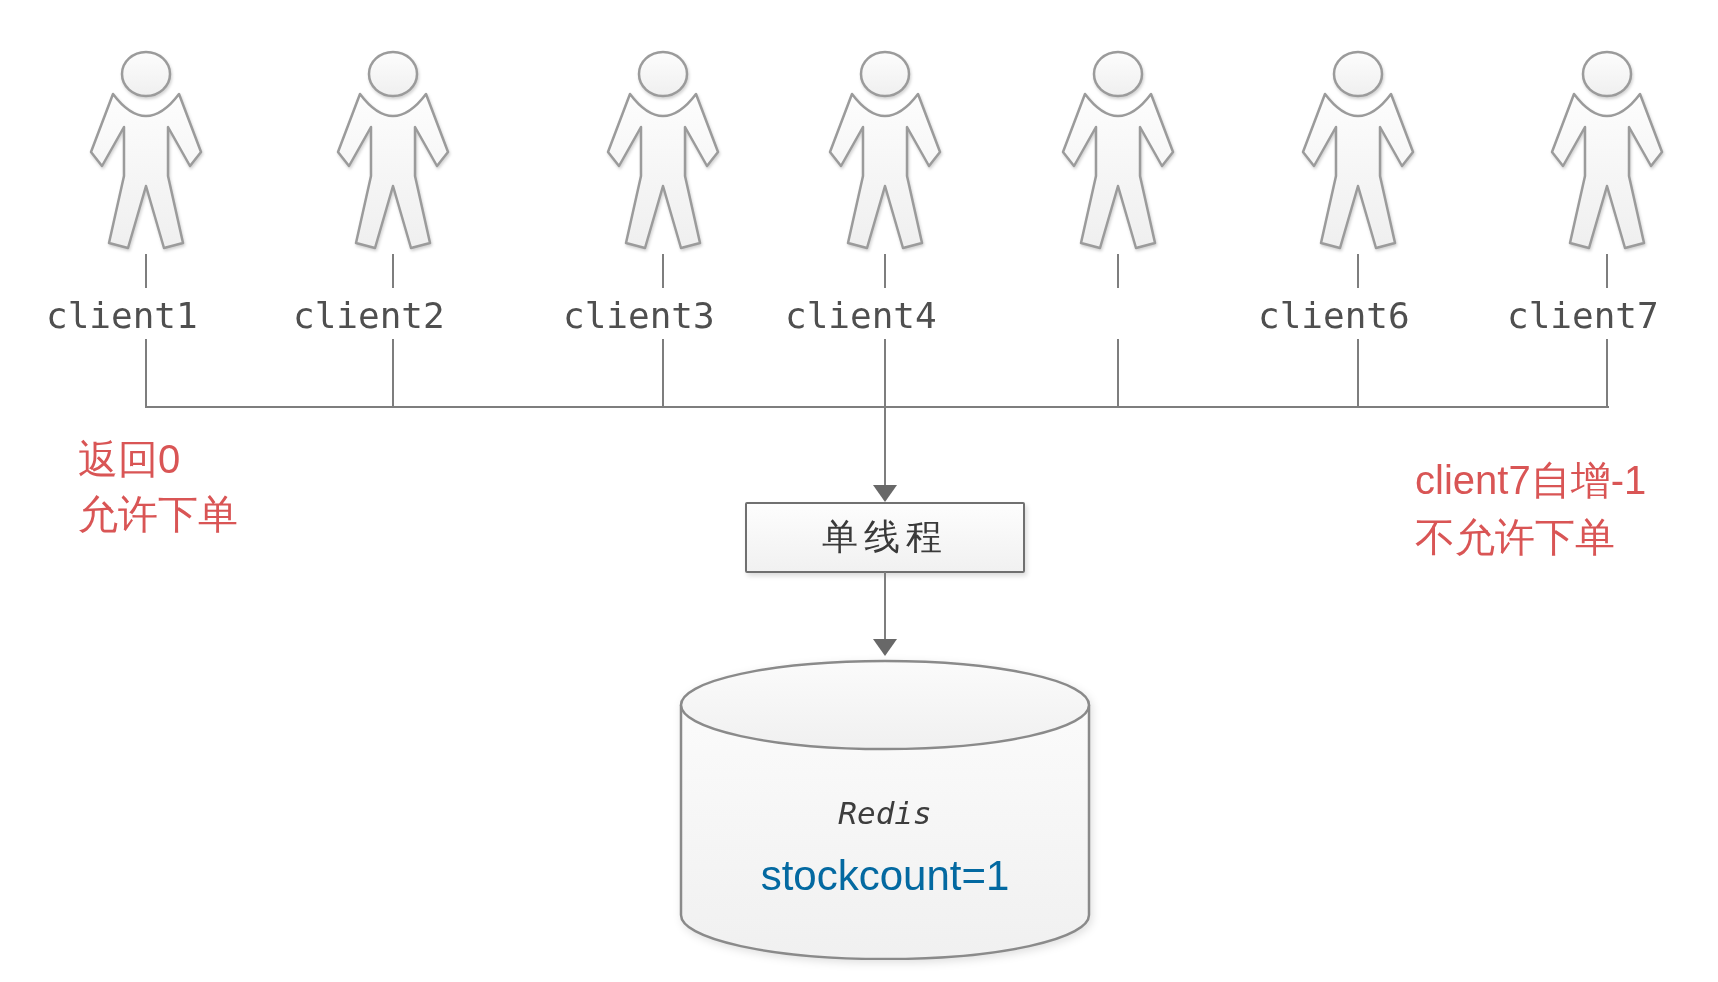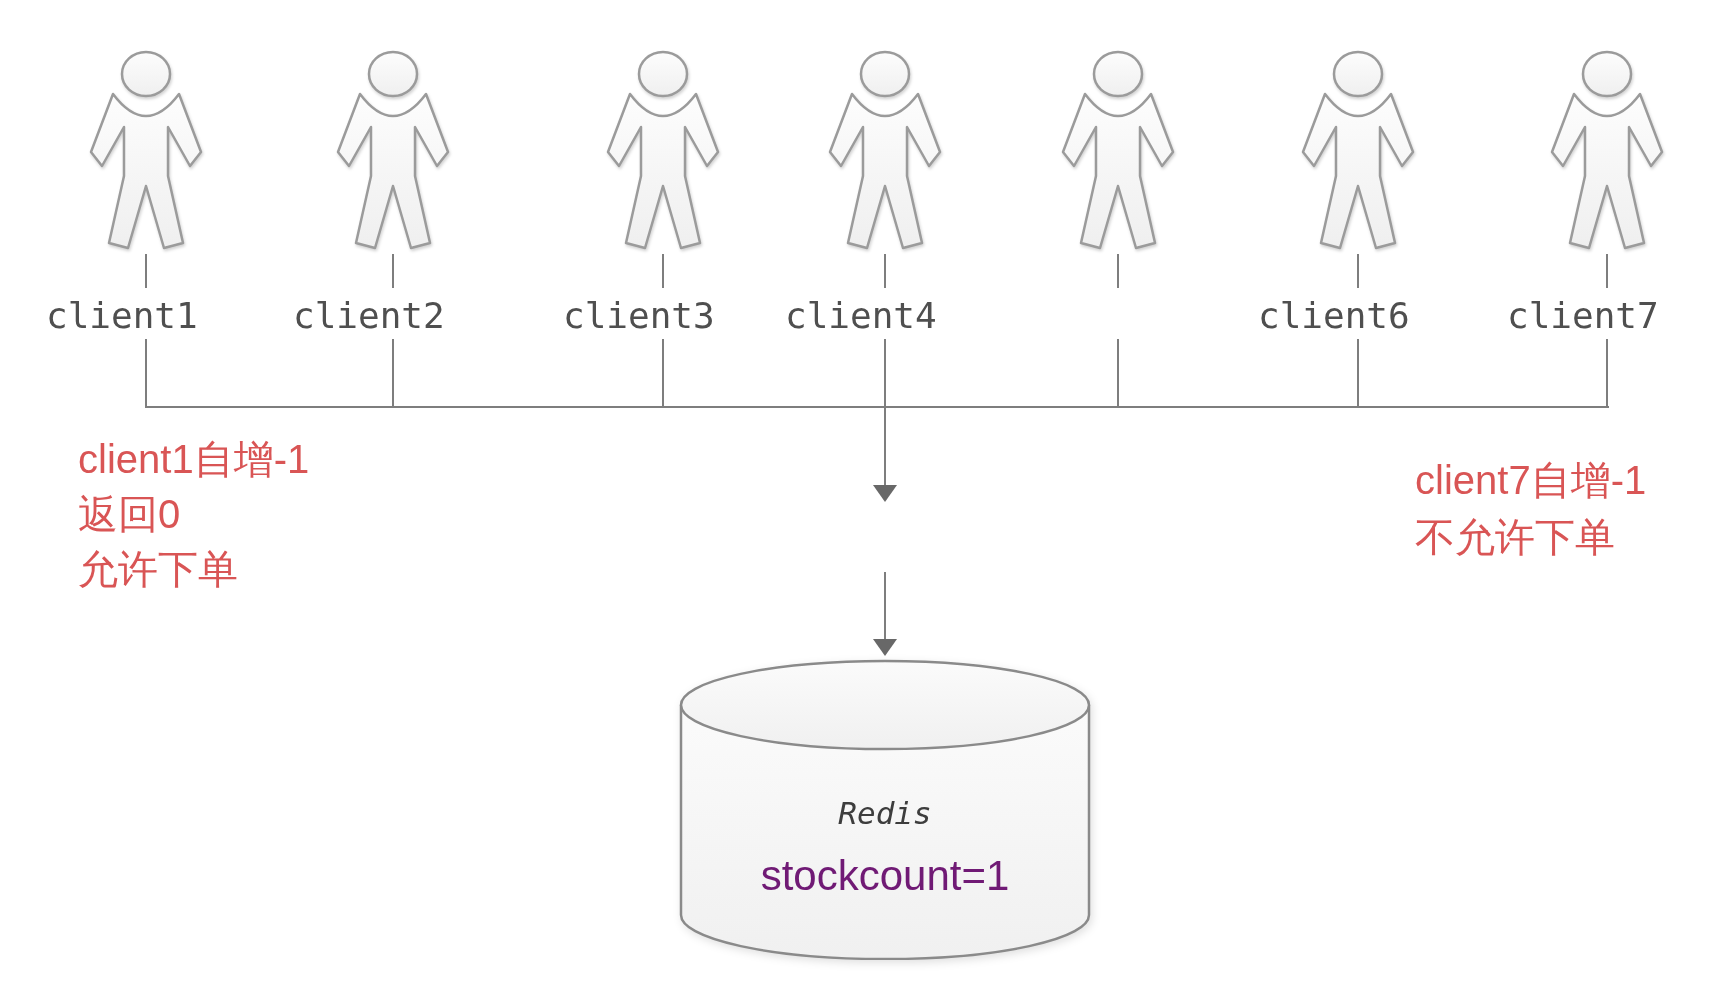--- a/index.html
+++ b/index.html
@@ -183,33 +183,35 @@
       <div class="tick"></div>
       <div class="client-label">client7</div>
       <div class="drop"></div>
     </div>
     </div>
 
   <div class="line bus"></div>
   <div class="line vline1"></div>
   <div class="arrowhead ah1"></div>
 
+  <div class="thread-box">
+    <span>单线程</span>
+  </div>
 
   <div class="line vline2"></div>
   <div class="arrowhead ah2"></div>
 
   <svg class="cylinder" viewBox="0 0 414 302">
     <path d="M3 47 L3 257 A204 44 0 0 0 411 257 L411 47"></path>
     <ellipse cx="207" cy="47" rx="204" ry="44"></ellipse>
   </svg>
   <div class="db-name">Redis</div>
-  <div class="db-stock" style="color: #701a75;">stockcount=1</div>
+  <div class="db-stock" style="color: #0369a1;">stockcount=1</div>
 
   <div class="annotation ann-left" style="color: rgb(217, 85, 85);">
-    <span class="ann-line">client1自增-1</span>
     <span class="ann-line">返回0</span>
     <span class="ann-line">允许下单</span>
   </div>
   <div class="annotation ann-right" style="color: rgb(217, 85, 85);">
     <span class="ann-line">client7自增-1</span>
     <span class="ann-line">不允许下单</span>
   </div>
 
 </div>
 

